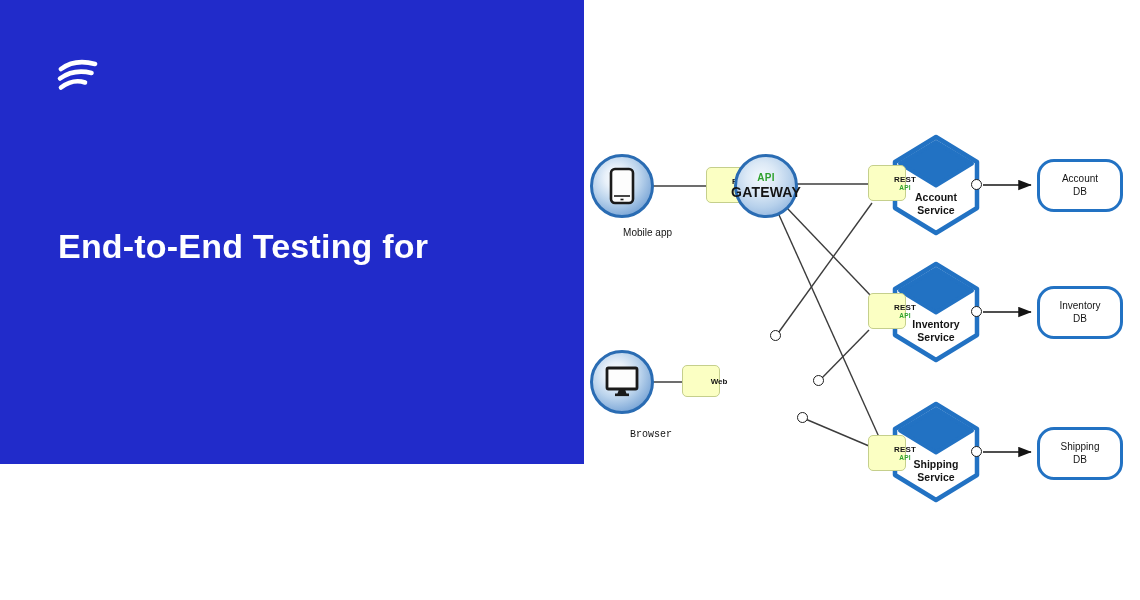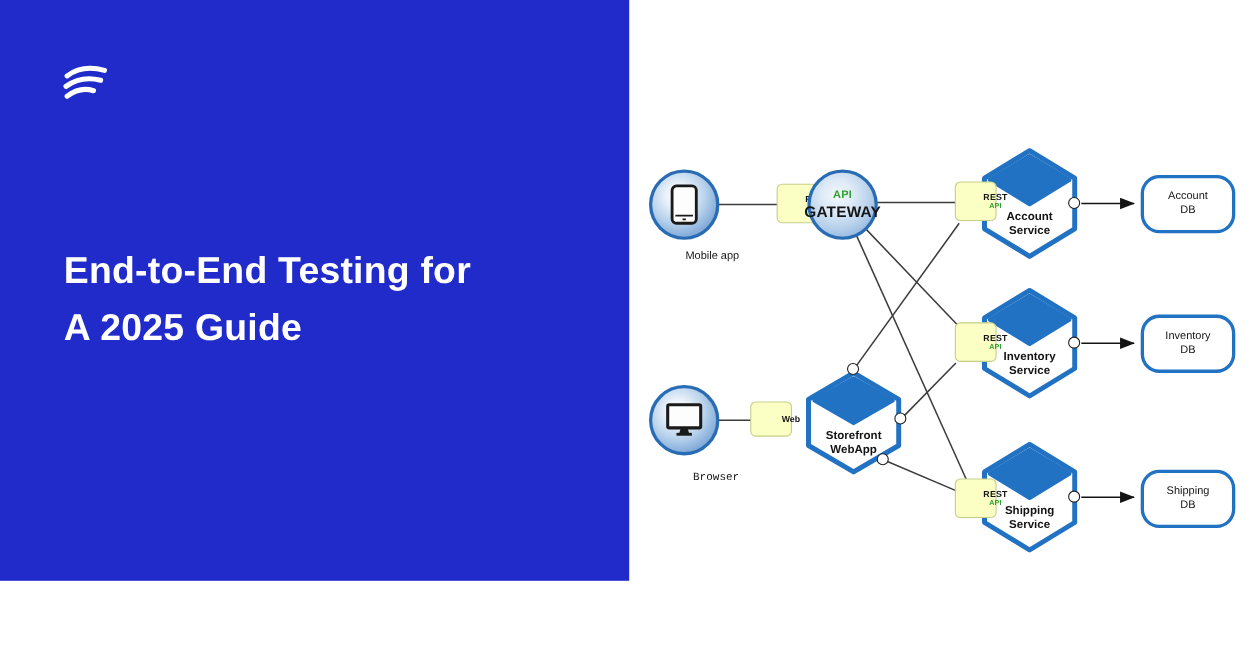--- a/index.html
+++ b/index.html
@@ -1,20 +1,20 @@
 <!DOCTYPE html>
 <html><head>
 <meta charset="utf-8">
 <style>
   html,body{margin:0;padding:0;}
   body{font-family:"Liberation Sans", sans-serif;}
   .canvas{position:relative;width:1140px;height:600px;overflow:hidden;background:#ffffff;}
 
   
-  .left-panel{position:absolute;left:0;top:0;width:572px;height:528px;background:var(--panel-blue,#212BCA);}
+  .left-panel{position:absolute;left:0;top:0;width:572px;height:464px;background:var(--panel-blue,#212BCA);padding-left:12px;}
   .logo{position:absolute;left:54px;top:56px;width:46px;height:38px;}
   .logo path{fill:none;stroke:#ffffff;stroke-width:4.6;stroke-linecap:round;}
   .title{position:absolute;left:58px;top:197px;width:480px;color:#ffffff;font-weight:bold;
          font-size:34px;line-height:52px;letter-spacing:0.2px;}
   .title div{white-space:nowrap;}
 
   
   .wires{position:absolute;left:0;top:0;z-index:1;}
   .wire{stroke:var(--wire,#3C3C3C);stroke-width:1.4;}
   .arrow-line{stroke:var(--arrow-black,#141414);stroke-width:1.5;}
@@ -65,21 +65,20 @@
 <div class="canvas">
 
   <aside class="left-panel">
     <svg class="logo" viewBox="0 0 46 38">
       <path d="M7,13 Q21,2.5 41,8"></path>
       <path d="M6,22.5 Q20,12.5 37.5,17"></path>
       <path d="M7,31.5 Q19,22.5 31,26.5"></path>
     </svg>
     <h1 class="title">
       <div>End-to-End Testing for</div>
-      <div>A 2025 Guide</div>
     </h1>
   </aside>
 
   <svg class="wires" width="1140" height="600" viewBox="0 0 1140 600">
     <defs>
       <marker id="arrow" markerWidth="10" markerHeight="8" refX="8.5" refY="3.5" orient="auto">
         <path class="arrow-head" d="M0,0 L9,3.5 L0,7 Z"></path>
       </marker>
     </defs>
     <line class="wire" x1="652" y1="186" x2="708" y2="186"></line>
@@ -117,30 +116,20 @@
     <span class="note-top">REST</span>
     <span class="note-bottom">API</span>
   </div>
   <div class="node gateway-circle" style="left:734px;top:154px;">
     <span class="gw-line1">API</span>
     <span class="gw-line2">GATEWAY</span>
   </div>
 
   <div class="node note" style="left:682px;top:365px;width:33px;height:32px;">
     <span class="note-single">Web</span>
-  </div>
-  <div class="node hex" style="left:732px;top:336px;width:88px;height:96px;">
-    <svg class="hex-svg" viewBox="0 0 88 96">
-      <polygon class="hex-outline" points="44,3 85,27 85,69 44,93 3,69 3,27"></polygon>
-      <polygon class="hex-roof" points="44,8 79.5,28 44,48.5 8.5,28"></polygon>
-    </svg>
-    <div class="hex-label" style="top:54px;">
-      <div>Storefront</div>
-      <div>WebApp</div>
-    </div>
   </div>
 
   <div class="node hex" style="left:892px;top:134px;width:88px;height:102px;">
     <svg class="hex-svg" viewBox="0 0 88 102">
       <polygon class="hex-outline" points="44,3 85,28 85,74 44,99 3,74 3,28"></polygon>
       <polygon class="hex-roof" points="44,8 80,29.5 44,51.5 8,29.5"></polygon>
     </svg>
     <div class="hex-label" style="top:57px;">
       <div>Account</div>
       <div>Service</div>

